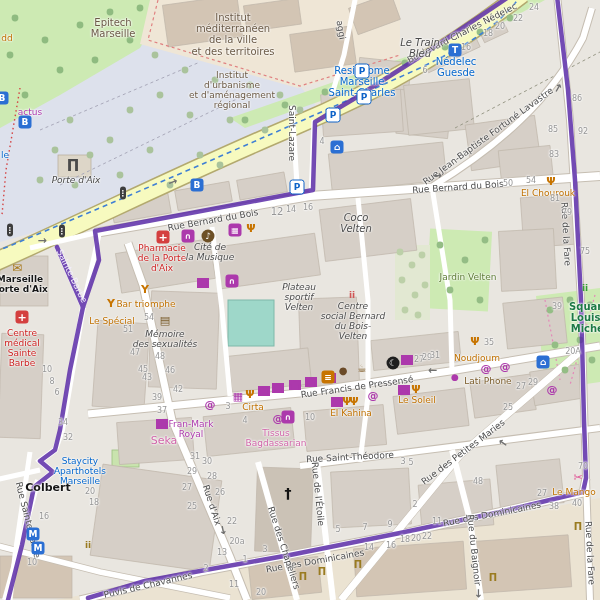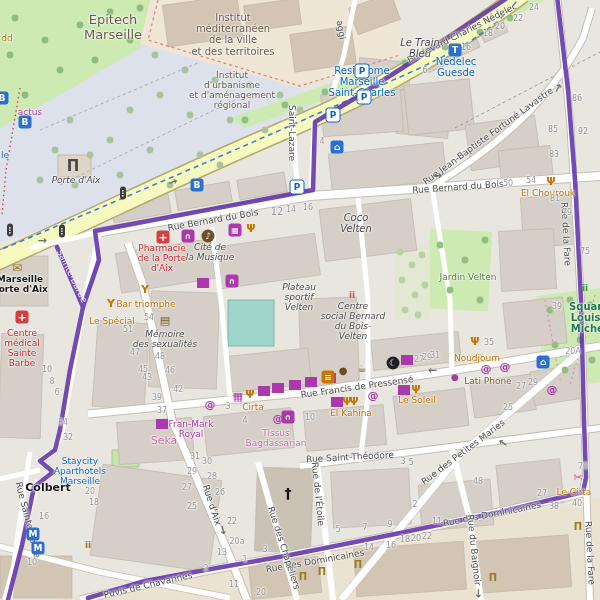--- a/index.html
+++ b/index.html
@@ -237,21 +237,21 @@
       <span class="lbl c-st" style="left: 212px; top: 505px; --r: 72deg; font-size: 9px;">Rue d'Aix</span>
       <span class="lbl c-st" style="left: 463px; top: 452px; --r: -37deg; font-size: 9px;">Rue des Petites Maries</span>
       <span class="lbl c-st" style="left: 315px; top: 561px; --r: -10deg; font-size: 9px;">Rue des Dominicaines</span>
       <span class="lbl c-st" style="left: 492px; top: 514px; --r: -11deg; font-size: 9px;">Rue des Dominicaines</span>
       <span class="lbl c-st" style="left: 148px; top: 585px; --r: -13deg; font-size: 9px;">Puvis de Chavannes</span>
       <span class="lbl c-st" style="left: 28px; top: 520px; --r: 76deg; font-size: 9px;">Rue Sainte-Barbe</span>
       <span class="lbl c-st" style="left: 284px; top: 548px; --r: 72deg; font-size: 9px;">Rue des Chapeliers</span>
       <span class="lbl c-st" style="left: 474px; top: 550px; --r: 84deg; font-size: 9px;">Rue du Baignoir</span>
       <span class="lbl c-st" style="left: 566px; top: 234px; --r: 87deg; font-size: 9px;">Rue de la Fare</span>
       <span class="lbl c-st" style="left: 590px; top: 553px; --r: 87deg; font-size: 9px;">Rue de la Fare</span>
-      <span class="lbl c-inst" style="left: 113px; top: 28px; --r: 0deg; font-size: 13px;">
+      <span class="lbl c-inst" style="left: 113px; top: 28px; --r: 0deg; font-size: 10px;">
         <div>Epitech</div>
         <div>Marseille</div>
       </span>
       <span class="lbl c-inst" style="left: 233px; top: 34px; --r: 0deg; font-size: 10px;">
         <div>Institut</div>
         <div>méditerranéen</div>
         <div>de la ville</div>
         <div>et des territoires</div>
       </span>
       <span class="lbl c-inst" style="left: 232px; top: 90px; --r: 0deg; font-size: 9px;">
@@ -333,21 +333,21 @@
       <span class="lbl c-blue" style="left: 80px; top: 471px; --r: 0deg; font-size: 9px;">
         <div>Staycity</div>
         <div>Aparthotels</div>
         <div>Marseille</div>
       </span>
       <span class="lbl c-parkbold" style="left: 589px; top: 318px; --r: 0deg; font-size: 10px;">
         <div>Square</div>
         <div>Louise</div>
         <div>Michel</div>
       </span>
-      <span class="lbl c-orange" style="left: 574px; top: 492px; --r: 0deg; font-size: 9px;">Le Cirta</span>
+      <span class="lbl c-orange" style="left: 574px; top: 492px; --r: 0deg; font-size: 9px;">Le Mango</span>
       <span class="lbl c-dark" style="left: 48px; top: 488px; --r: 0deg; font-size: 11px;">Colbert</span>
       <span class="lbl c-purple" style="left: 30px; top: 112px; --r: 0deg; font-size: 9px;">actus</span>
       <span class="lbl c-orange" style="left: 7px; top: 38px; --r: 0deg; font-size: 9px;">dd</span>
       <span class="lbl c-blue" style="left: 5px; top: 155px; --r: 0deg; font-size: 9px;">le</span>
       <span class="lbl c-num" style="left: 573px; top: 352px; --r: 0deg; font-size: 8px;">20A</span>
       <span class="lbl c-num" style="left: 534px; top: 8px; --r: 0deg; font-size: 8px;">24</span>
       <span class="lbl c-num" style="left: 518px; top: 19px; --r: 0deg; font-size: 8px;">22</span>
       <span class="lbl c-num" style="left: 500px; top: 27px; --r: 0deg; font-size: 8px;">20</span>
       <span class="lbl c-num" style="left: 488px; top: 34px; --r: 0deg; font-size: 8px;">18</span>
       <span class="lbl c-num" style="left: 466px; top: 48px; --r: 0deg; font-size: 8px;">16</span>

